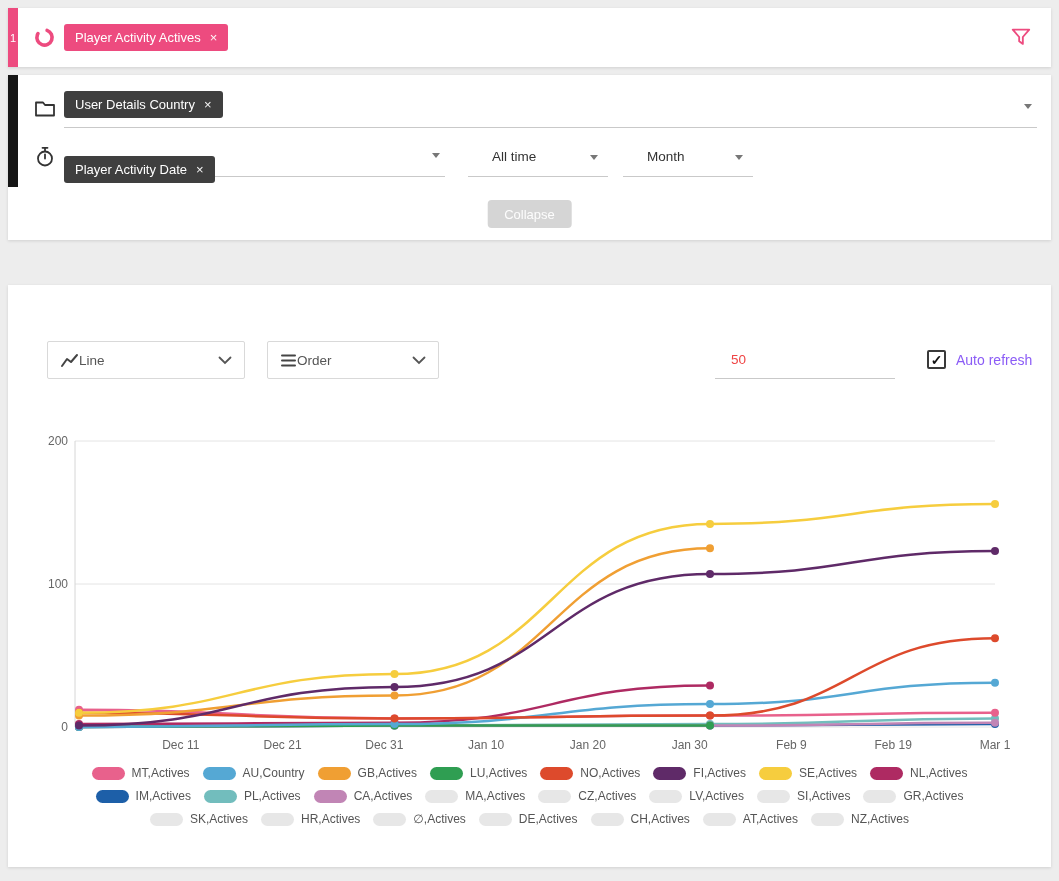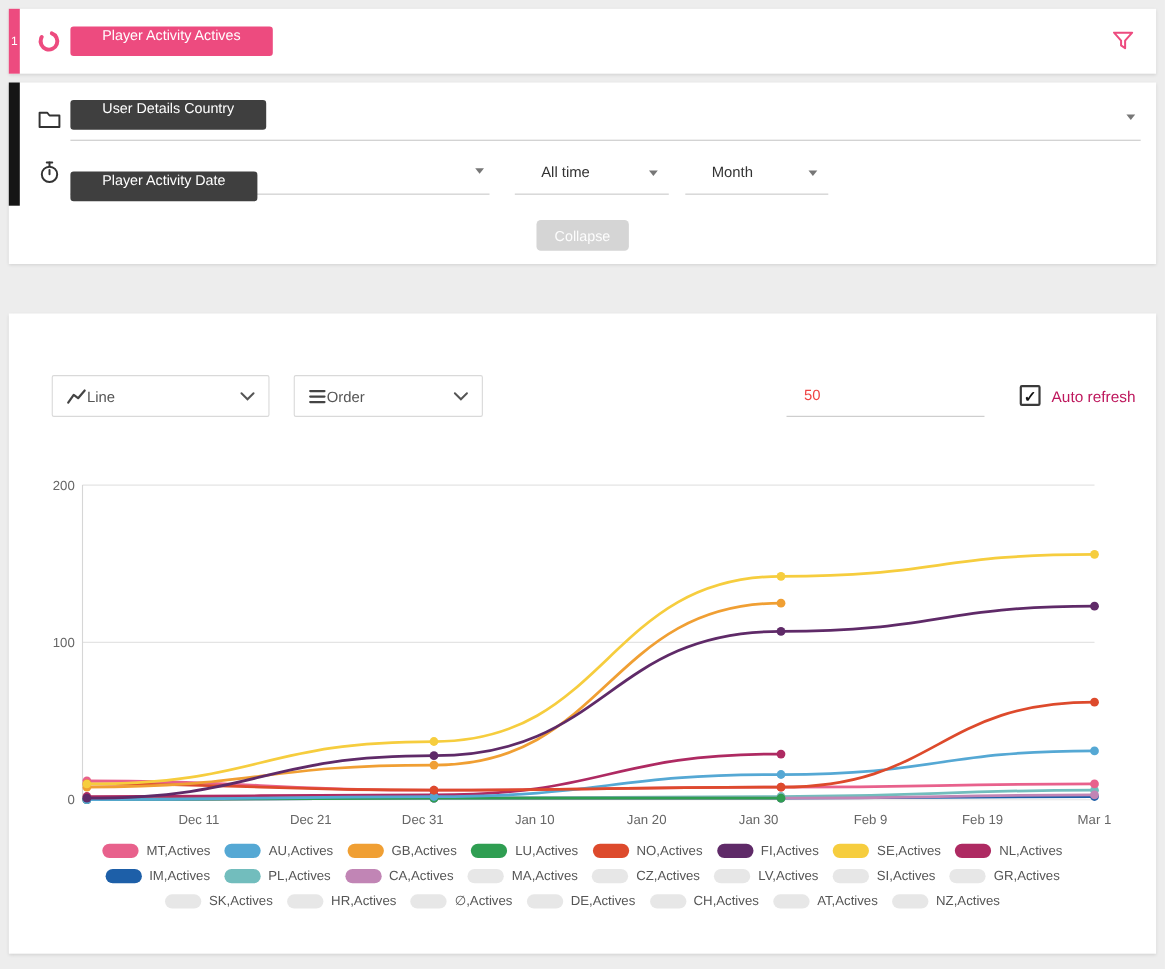--- a/index.html
+++ b/index.html
@@ -5,37 +5,37 @@
   *{margin:0;padding:0;box-sizing:border-box;}
   html,body{width:1059px;height:881px;}
   body{background:#ededed;font-family:"Liberation Sans",sans-serif;position:relative;overflow:hidden;color:#333;}
   .card{position:absolute;left:8px;right:8px;background:#fff;box-shadow:0 1px 3px rgba(0,0,0,.12);}
   #card-measures{top:8px;height:59px;}
   #card-filters{top:75px;height:165px;}
   #card-chart{top:285px;height:582px;}
   .side-strip{position:absolute;left:0;top:0;width:10px;display:flex;align-items:center;justify-content:center;color:#fff;font-size:11px;}
   #measure-strip{height:100%;background:#ed4b7f;}
   #filter-strip{height:112px;background:#151515;}
-  .chip{display:inline-flex;align-items:center;height:27px;padding:0 29px;border-radius:3px;color:#fff;font-size:13px;gap:9px;cursor:pointer;white-space:nowrap;flex-direction:column;}
+  .chip{display:inline-flex;align-items:center;height:27px;padding:0 11px;border-radius:3px;color:#fff;font-size:13px;gap:9px;cursor:pointer;white-space:nowrap;}
   .chip.pink{background:#ed4b7f;}
   .chip.dark{background:#3f3f3f;}
   .chip .x{font-size:13px;opacity:.95;line-height:1;}
   .icon{display:inline-block;line-height:0;}
   .abs{position:absolute;}
   .f-row{position:absolute;left:25px;height:37px;text-decoration:underline;}
   .f-field{position:absolute;top:0;bottom:0;border-bottom:1px solid #c9c9c9;}
   .caret{width:0;height:0;border-left:4.5px solid transparent;border-right:4.5px solid transparent;border-top:5.5px solid #777;position:absolute;}
   .u-select{position:absolute;top:0;height:37px;border-bottom:1px solid #c9c9c9;font-size:13.5px;color:#333;cursor:pointer;}
   .u-select .val{position:absolute;left:24px;top:9px;}
   #collapse-btn{position:absolute;left:50%;transform:translateX(-50%);top:125px;height:28px;padding:0 17px;background:#d5d5d5;color:#fdfdfd;border:none;border-radius:4px;font-size:13px;font-family:inherit;cursor:pointer;}
   .sel-box{position:absolute;top:56px;height:38px;border:1px solid #d9d9d9;border-radius:2px;background:#fff;display:flex;align-items:center;padding:0 12px;gap:0;font-size:13.5px;color:#555;cursor:pointer;}
   .sel-box .chev{margin-left:auto;}
   #limit-input{position:absolute;top:56px;left:707px;width:180px;height:38px;border:none;border-bottom:1px solid #c9c9c9;font-size:13.5px;color:#ef4444;padding:0 0 0 16px;font-family:inherit;outline:none;background:transparent;}
   #auto-refresh-box{position:absolute;left:919px;top:65px;width:19px;height:19px;border:2px solid #3a3a3a;border-radius:2px;display:flex;align-items:center;justify-content:center;font-size:14px;font-weight:bold;color:#111;cursor:pointer;background:#fff;}
-  #auto-refresh-label{position:absolute;left:948px;top:67px;font-size:14px;color:#be185d;}
+  #auto-refresh-label{position:absolute;left:948px;top:67px;font-size:14px;color:#8b5cf6;}
   #chart-svg{position:absolute;left:30px;top:148px;}
   #chart-legend{position:absolute;left:0;right:0;top:481px;display:flex;flex-direction:column;align-items:center;gap:9px;}
   .legend-row{display:flex;align-items:center;gap:13px;}
   .legend-item{display:flex;align-items:center;gap:7px;cursor:pointer;}
   .legend-swatch{width:33px;height:13px;border-radius:6.5px;display:inline-block;}
   .legend-label{font-size:12px;color:#555;}
 </style>
 </head>
 <body>
 
@@ -218,21 +218,21 @@
     </svg>
 
   <div id="chart-legend">
       <div class="legend-row">
         <div class="legend-item">
           <span class="legend-swatch" style="background: rgb(232, 97, 140);"></span>
           <span class="legend-label">MT,Actives</span>
         </div>
         <div class="legend-item">
           <span class="legend-swatch" style="background: rgb(85, 168, 212);"></span>
-          <span class="legend-label">AU,Actives</span>
+          <span class="legend-label">AU,Country</span>
         </div>
         <div class="legend-item">
           <span class="legend-swatch" style="background: rgb(240, 159, 51);"></span>
           <span class="legend-label">GB,Actives</span>
         </div>
         <div class="legend-item">
           <span class="legend-swatch" style="background: rgb(47, 158, 82);"></span>
           <span class="legend-label">LU,Actives</span>
         </div>
         <div class="legend-item">

